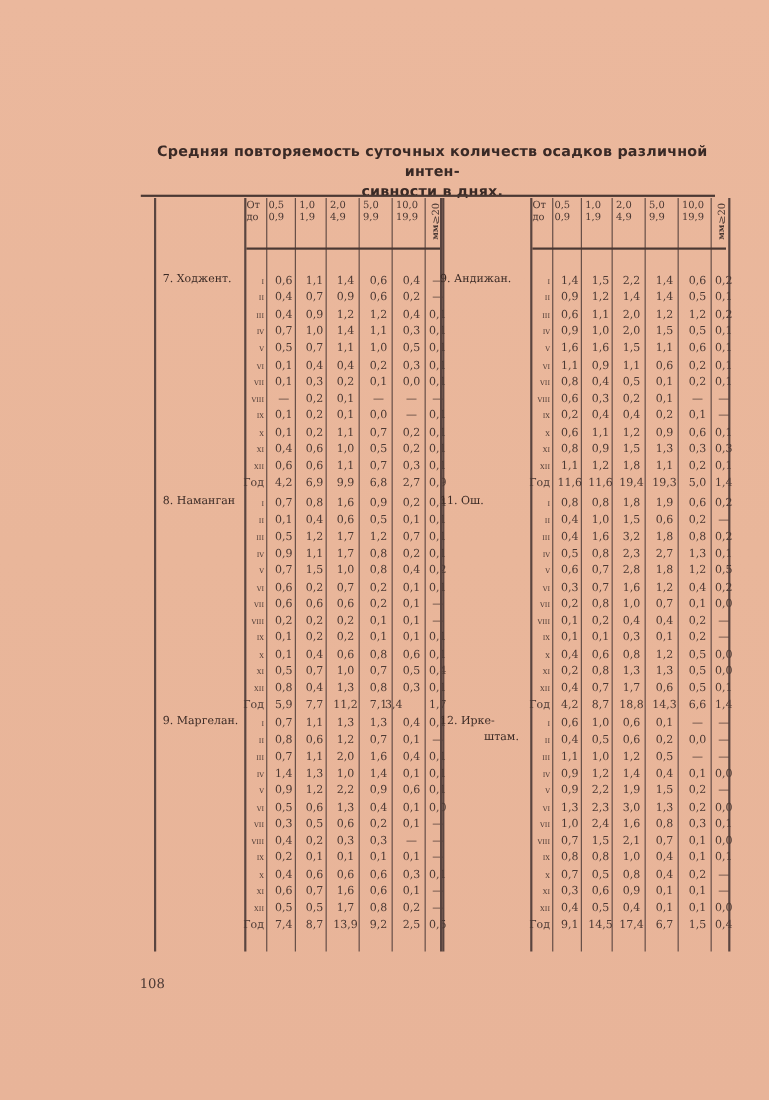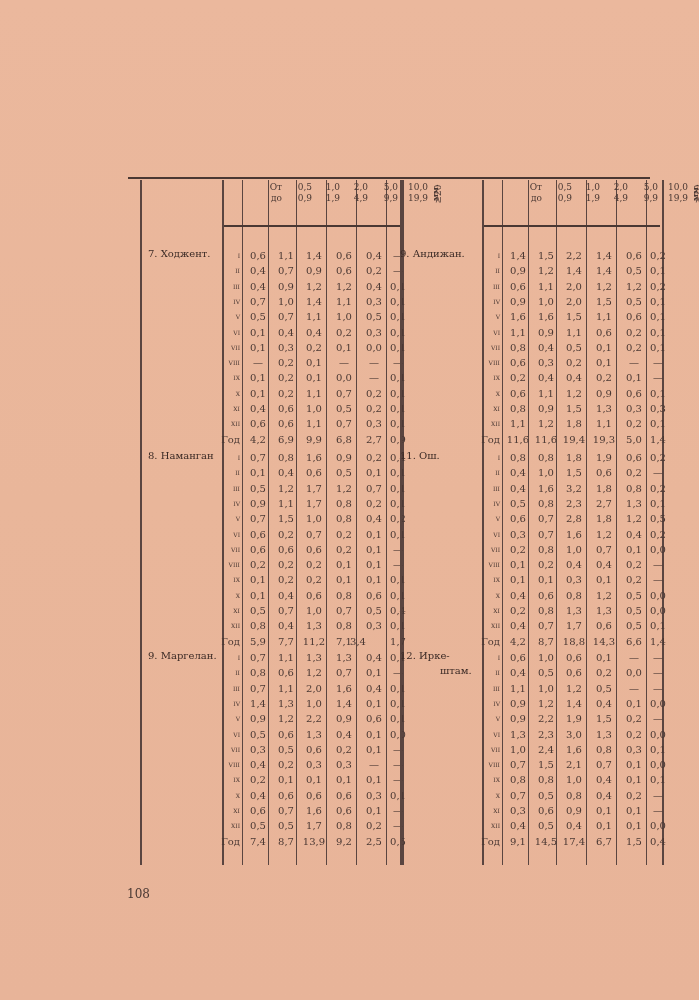--- a/index.html
+++ b/index.html
@@ -31,21 +31,21 @@
     background: #4a3833;
   }
   .half {
     position: absolute; top: 180px; width: 262px; height: 685px;
   }
   .half.left { left: 140px; }
   .half.right { left: 400px; }
   .vline { position: absolute; top: 0; width: 1px; background: #5a4540; }
   .hdr {
     position: absolute; top: 0; height: 40px;
-    font-size: 9px; line-height: 11px; text-align: right; color: #4a3833; margin-left: 40px;
+    font-size: 9px; line-height: 11px; text-align: left; color: #4a3833;
   }
   .hdr-rule {
     position: absolute; top: 45px; height: 2px; background: #4a3833;
   }
   .station-name {
     position: absolute; font-size: 10px; color: #3b2a25;
   }
   .row {
     position: absolute; height: 15px; font-size: 10px; line-height: 15px; color: #4a3833;
   }
@@ -53,20 +53,22 @@
   .month { font-size: 8px; text-align: right !important; }
   .page-num {
     position: absolute; left: 127px; top: 887px; font-size: 12px; color: #4a3833;
   }
 </style>
 </head>
 <body>
 
 <div class="page">
   <div class="title">
+    <div>Средняя повторяемость суточных количеств осадков различной интен-</div>
+    <div>сивности в днях.</div>
   </div>
   <div class="top-rule"></div>
 
   <div class="half left" id="half-left">
       <div class="vline" style="left: 0px; top: 0px; height: 685px; width: 2px;"></div>
       <div class="vline" style="left: 82px; top: 0px; height: 685px; width: 2px;"></div>
       <div class="vline" style="left: 102px; top: 0px; height: 685px;"></div>
       <div class="vline" style="left: 128px; top: 0px; height: 685px;"></div>
       <div class="vline" style="left: 156px; top: 0px; height: 685px;"></div>
       <div class="vline" style="left: 186px; top: 0px; height: 685px;"></div>

